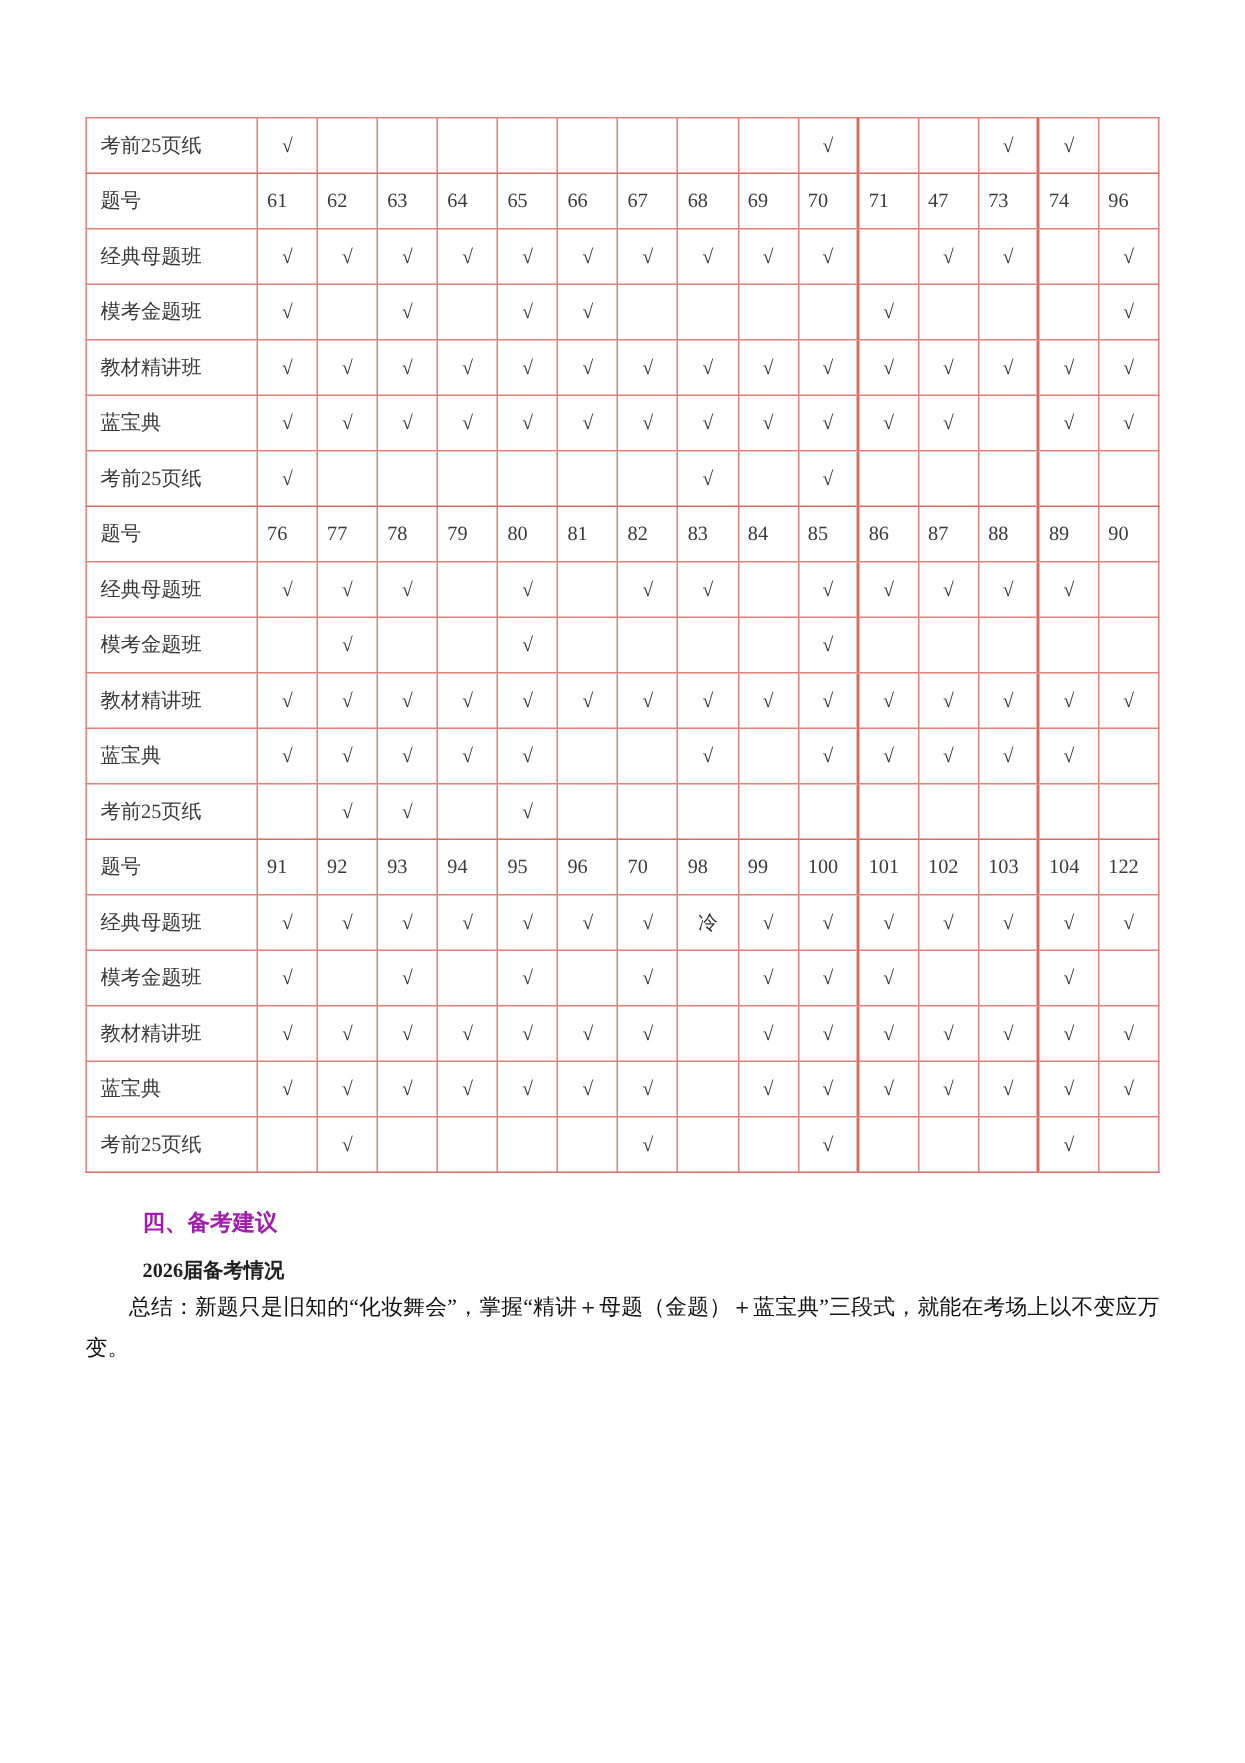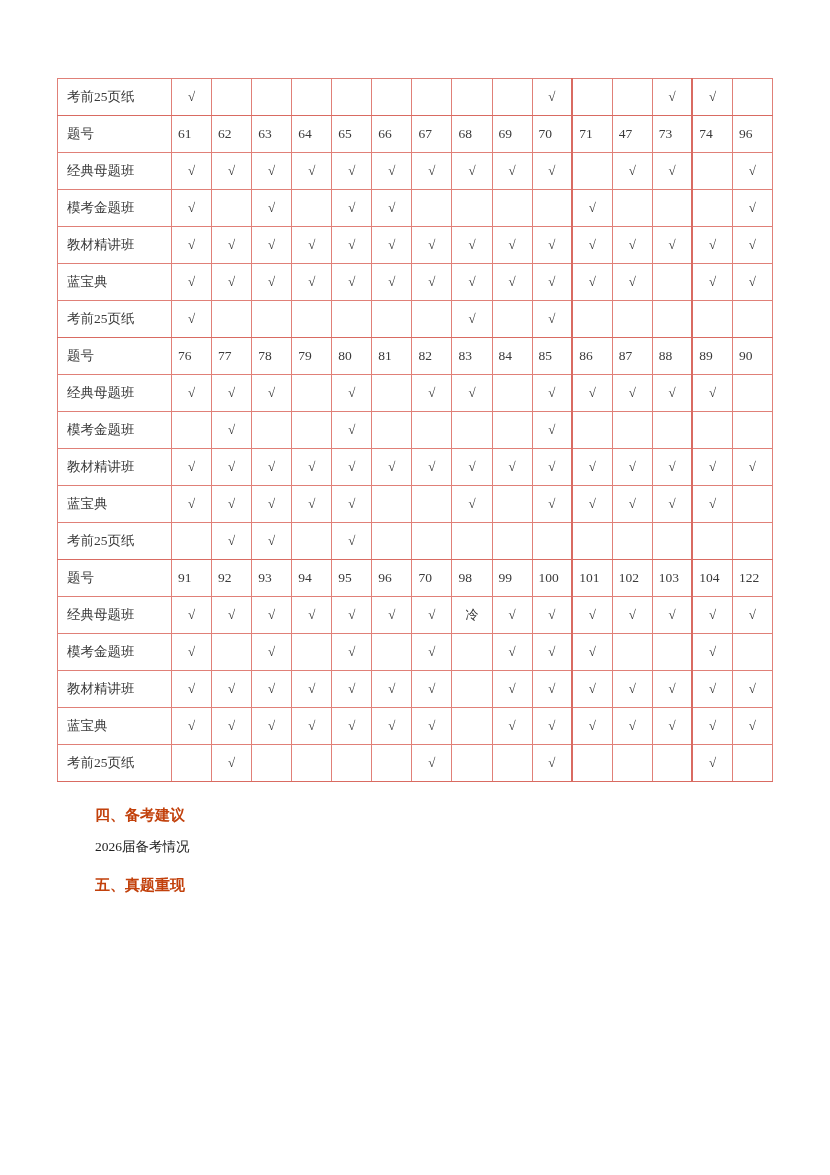--- a/index.html
+++ b/index.html
@@ -70,35 +70,36 @@
   }
   table.matrix td.sep-left2 {
     border-left: 2px solid #d96b62;
   }
   table.matrix tr.band-bottom td {
     border-bottom: 1.6px solid #d96b62;
   }
 
   
   .section-heading {
-    color: #c2410c;
+    color: #a21caf;
     font-weight: bold;
     font-size: 15px;
     font-family: "DejaVu Sans", "Liberation Sans", sans-serif;
     margin: 0;
     padding-left: 38px;
   }
   .sec4 { margin-top: 24px; }
   .sec5 { margin-top: 20px; }
 
   .sub-label {
     font-size: 13.5px;
     margin: 13px 0 0 0;
     padding-left: 38px;
     color: #222;
+    font-weight: bold;
   }
   p.body {
     font-size: 14.5px;
     line-height: 1.85;
     margin: 3px 0 0 0;
     text-indent: 29px;
     text-align: justify;
     color: #111;
     letter-spacing: 0.1px;
   }
@@ -454,17 +455,17 @@
             <td class="mark"></td>
             <td class="mark"></td>
             <td class="mark sep-left2">√</td>
             <td class="mark"></td>
           </tr>
         </tbody>
     </table>
 
     <h3 class="section-heading sec4">四、备考建议</h3>
     <div class="sub-label">2026届备考情况</div>
-
-    <h3 class="section-heading sec5">五、真题重现</h3>
+    <p class="body">总结：新题只是旧知的“化妆舞会”，掌握“精讲＋母题（金题）＋蓝宝典”三段式，就能在考场上以不变应万变。</p>
+
 
   </div>
 </div>
 
 </body></html>

